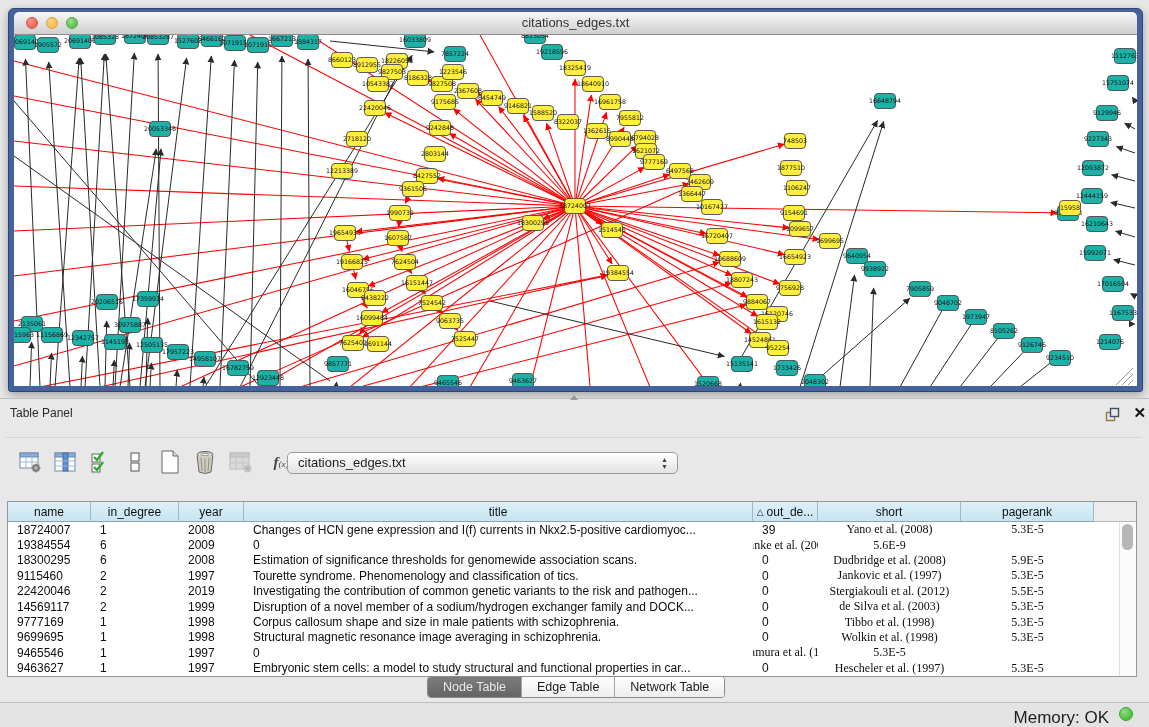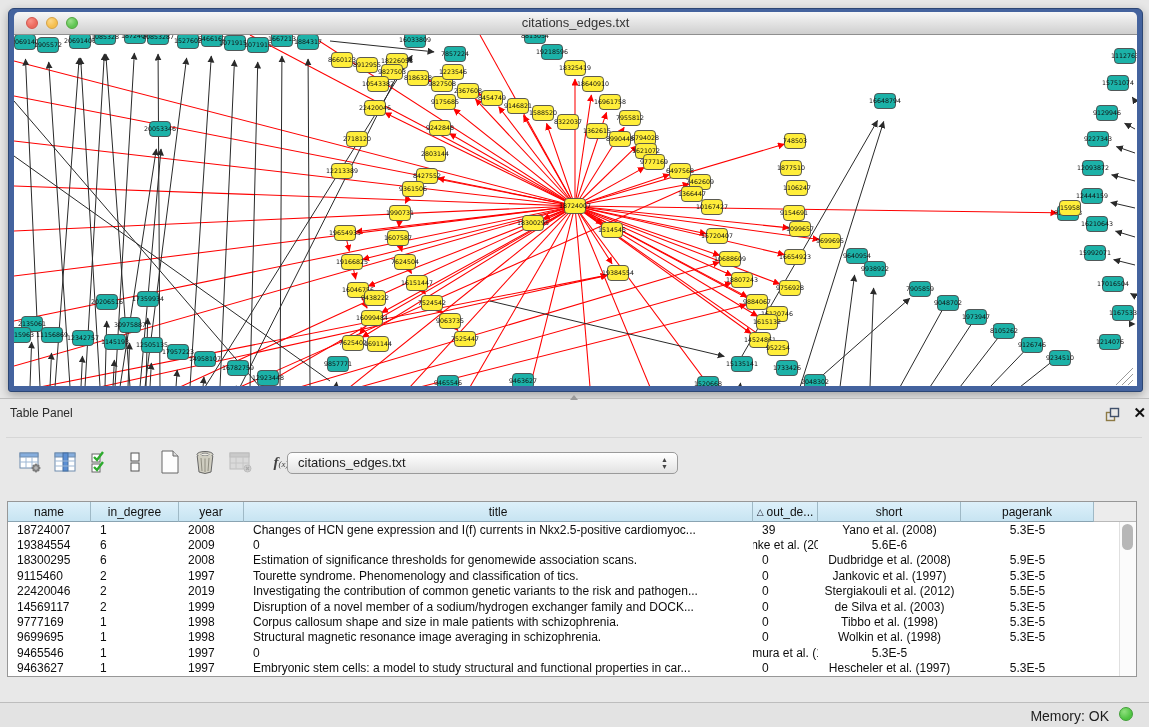--- a/index.html
+++ b/index.html
@@ -52,34 +52,34 @@
       background:#fff;border:1px solid #979797;margin-top:13px;}
   .thead,.tr{display:grid;grid-template-columns:83px 88px 65px 509px 65px 143px 133px 1fr;}
   .thead{height:20px;}
   .th{background:linear-gradient(#ddf0fa,#c7e4f2);border-right:1px solid #9fb9c6;border-bottom:1px solid #8aa4b2;
       font-size:12px;color:#111;display:flex;align-items:center;justify-content:center;overflow:hidden;white-space:nowrap;}
   .th.filler{background:#ececec;border-right:none;border-bottom:1px solid #b9b9b9;}
   .sort-tri{font-size:9px;margin-right:3px;color:#223;}
   .tbody{position:absolute;left:0;top:20px;right:16px;bottom:0;overflow:hidden;}
   .tr{height:15.4px;cursor:default;}
   .td{font-size:12px;color:#0d0d0d;white-space:nowrap;overflow:hidden;display:flex;align-items:center;padding-left:9px;box-sizing:border-box;}
-  .td.center{justify-content:center;padding-left:0;}
+  .td.center{justify-content:center;padding-left:0;font-family:Liberation Serif, serif;}
   .vscroll{position:absolute;right:0;top:20px;bottom:0;width:16px;background:#fbfbfb;border-left:1px solid #e0e0e0;}
   .vthumb{position:absolute;left:2px;top:2px;width:11px;height:26px;border-radius:6px;background:#b7b7b7;}
 
   .tabs{position:absolute;left:427px;top:277px;height:20px;display:flex;
       border:1px solid #8b8b8b;border-radius:4px;overflow:hidden;background:#fbfbfb;}
   .tab{font-size:12.5px;line-height:20px;padding:0 15px;color:#1a1a1a;background:linear-gradient(#ffffff,#eeeeee);
       border-left:1px solid #a5a5a5;cursor:pointer;white-space:nowrap;}
   .tab:first-child{border-left:none;}
   .tab.active{background:linear-gradient(#7d7d7d,#646464);color:#e9e9e9;}
 
   
   .statusbar{position:absolute;left:0;bottom:0;width:1149px;height:24px;background:#e3e3e3;border-top:1px solid #bdbdbd;}
-  .mem-label{position:absolute;right:40px;top:5px;font-size:14px;color:#1e1e1e;}
+  .mem-label{position:absolute;right:40px;top:5px;font-size:17px;color:#1e1e1e;}
   .mem-dot{position:absolute;right:16px;top:4px;width:14px;height:14px;border-radius:50%;
       background:radial-gradient(circle at 35% 30%,#8fe07e,#4fc342 65%);border:1px solid #3f9e36;box-sizing:border-box;}
 </style>
 </head>
 <body>
 
 <div class="net-window">
   <div class="titlebar">
     <div class="lights">
       <span class="light red"></span>
@@ -887,21 +887,21 @@
           <div class="td center">Yano et al. (2008)</div>
           <div class="td center">5.3E-5</div>
           <div class="td"></div>
         </div>
         <div class="tr">
           <div class="td">19384554</div>
           <div class="td">6</div>
           <div class="td">2009</div>
           <div class="td">0</div>
           <div class="td center">Franke et al. (2009)</div>
-          <div class="td center">5.6E-6</div>
+          <div class="td center">5.6E-9</div>
           <div class="td"></div>
         </div>
         <div class="tr">
           <div class="td">18300295</div>
           <div class="td">6</div>
           <div class="td">2008</div>
           <div class="td">Estimation of significance thresholds for genomewide association scans.</div>
           <div class="td">0</div>
           <div class="td center">Dudbridge et al. (2008)</div>
           <div class="td center">5.9E-5</div>
@@ -975,18 +975,23 @@
           <div class="td center">Hescheler et al. (1997)</div>
           <div class="td center">5.3E-5</div>
           <div class="td"></div>
         </div>
       </div>
     <div class="vscroll">
       <div class="vthumb"></div>
     </div>
   </div>
 
+  <div class="tabs" id="tabs">
+      <div class="tab active">Node Table</div>
+      <div class="tab">Edge Table</div>
+      <div class="tab">Network Table</div>
+    </div>
 </div>
 
 <div class="statusbar">
   <span class="mem-label">Memory: OK</span>
   <span class="mem-dot"></span>
 </div>
 
 </body></html>

